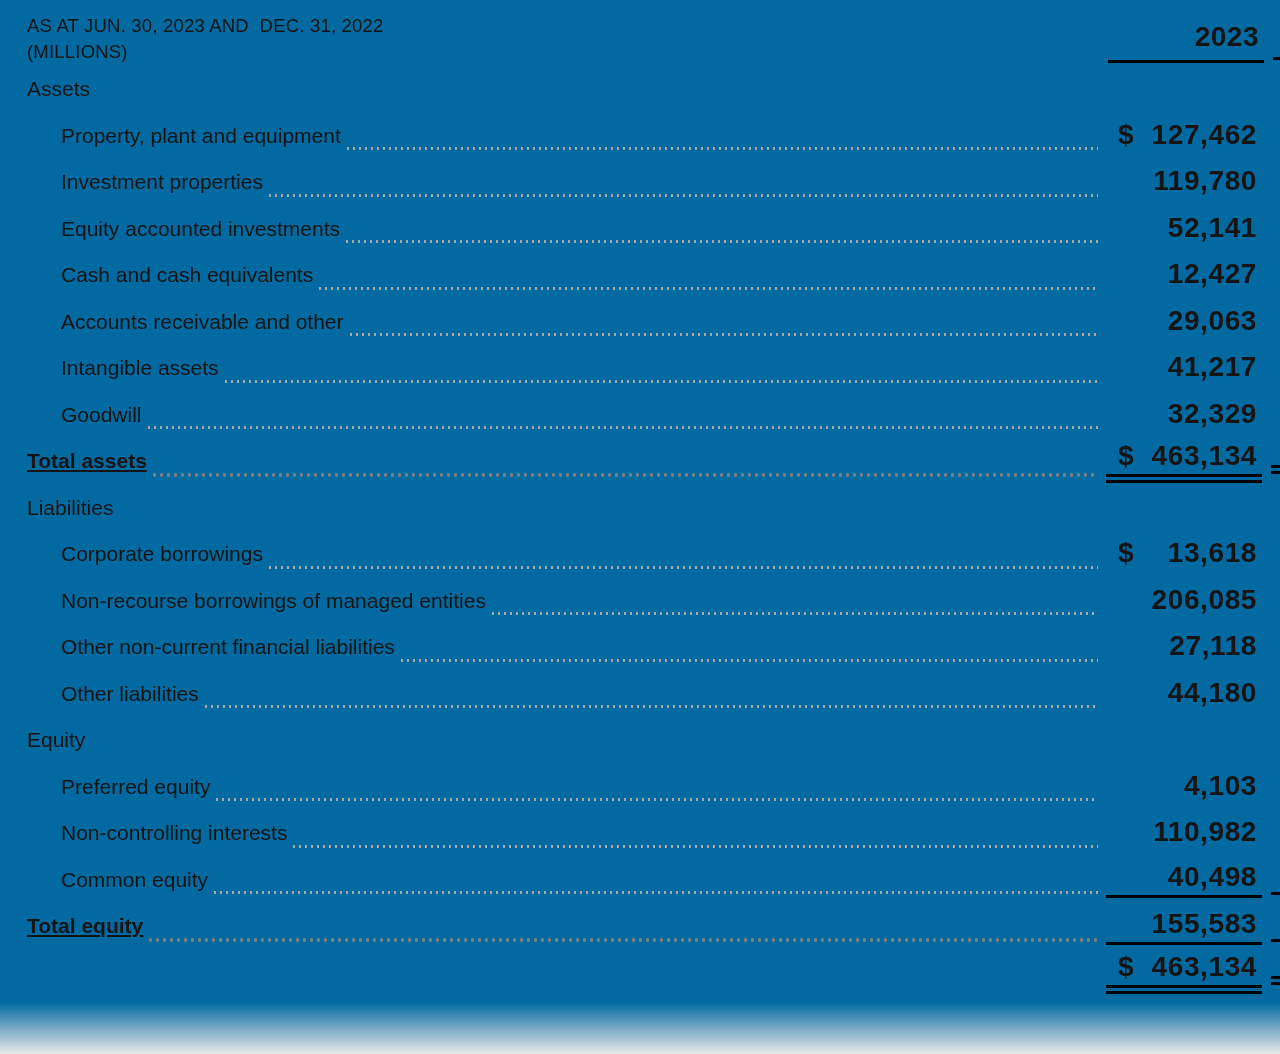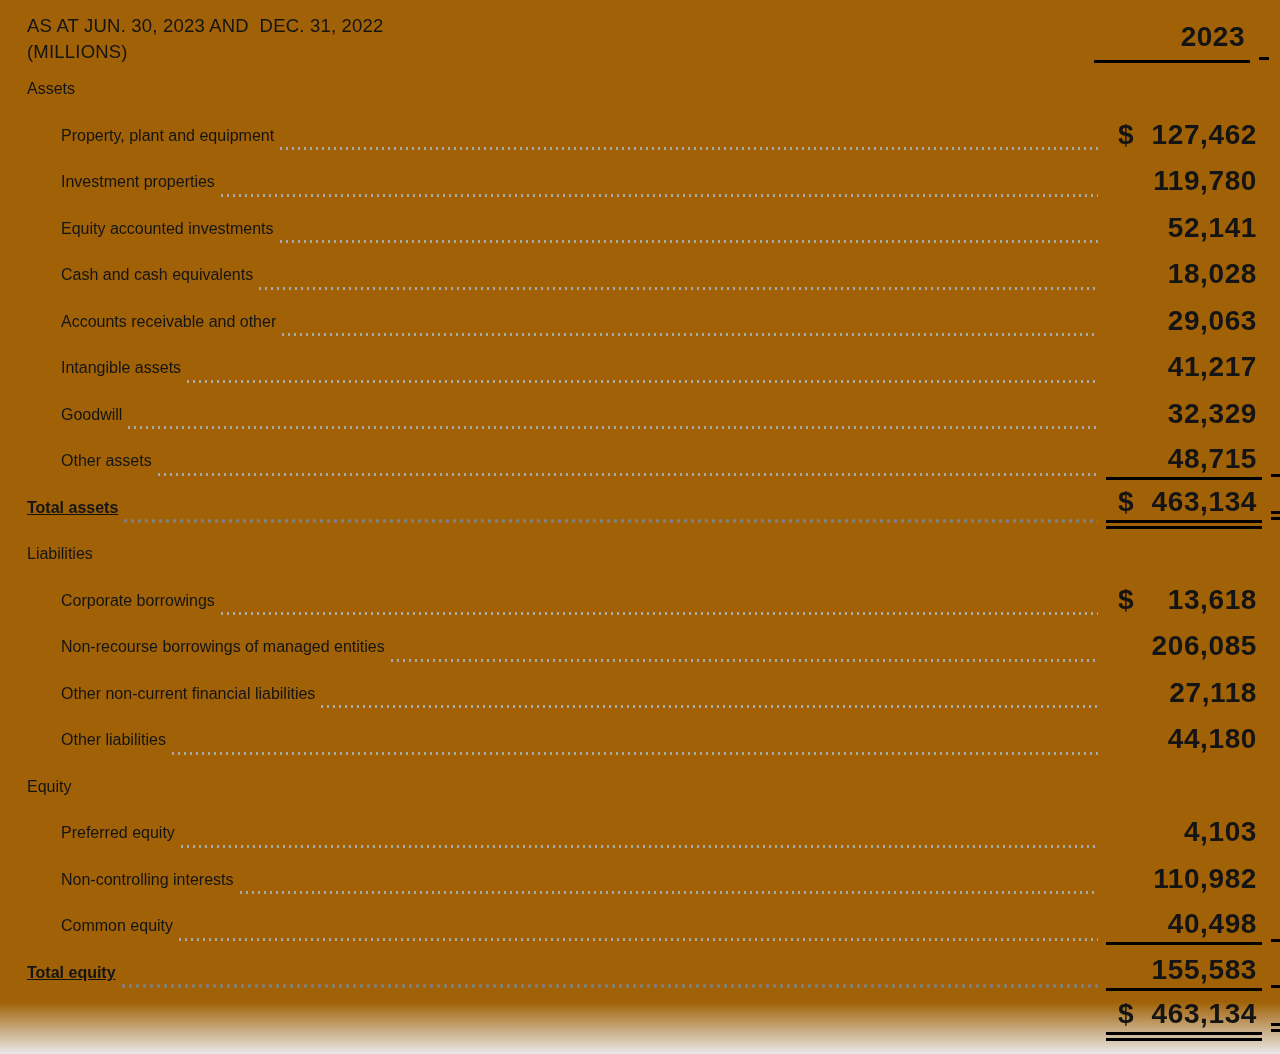--- a/index.html
+++ b/index.html
@@ -1,21 +1,21 @@
 <!DOCTYPE html>
 <html><head>
 <meta charset="utf-8">
 <style>
   html,body{margin:0;padding:0;background:#ffffff;}
   #page{
     position:relative;
     width:1280px;
     height:1054px;
     overflow:hidden;
-    background:#a16207;
+    background:#0369a1;
     font-family:"Liberation Sans","DejaVu Sans",sans-serif;
     color:#141414;
   }
   .bottom-fade{
     position:absolute;
     left:0; right:0; bottom:0;
     height:52px;
     background:linear-gradient(to bottom, rgba(233,233,233,0) 0%, #e9e9e9 100%);
     z-index:0;
   }
@@ -23,21 +23,21 @@
     position:absolute;
     top:13px; left:27px;
     font-size:18.5px;
     line-height:26px;
     letter-spacing:0.2px;
     z-index:2;
   }
   .report-header .line1{white-space:pre;}
   .year-head{
     position:absolute;
-    top:20px; right:30px;
+    top:20px; right:16px;
     width:156px;
     text-align:right;
     font-size:28px;
     font-weight:700;
     line-height:34px;
     padding-bottom:6px;
     border-bottom:3px solid #000;
     z-index:2;
   }
   .year-head .yr{padding-right:5px; letter-spacing:0.5px;}
@@ -45,21 +45,21 @@
     position:absolute;
     top:66px; left:27px; right:18px;
     z-index:1;
   }
   .row{
     display:flex;
     align-items:center;
     height:46.5px;
   }
   .label{
-    font-size:16px;
+    font-size:21px;
     line-height:32px;
     white-space:nowrap;
     flex:0 0 auto;
   }
   .row.item .label{margin-left:34px;}
   .row.total .label{font-weight:700;text-decoration:underline;}
   .leader{
     flex:1 1 auto;
     align-self:flex-end;
     height:5px;
@@ -146,21 +146,21 @@
         <span class="label">Equity accounted investments</span>
         <span class="leader"></span>
         <span class="vcell">
           <span class="num">52,141</span>
         </span>
       </div>
       <div class="row item">
         <span class="label">Cash and cash equivalents</span>
         <span class="leader"></span>
         <span class="vcell">
-          <span class="num">18,028</span>
+          <span class="num">12,427</span>
         </span>
       </div>
       <div class="row item">
         <span class="label">Accounts receivable and other</span>
         <span class="leader"></span>
         <span class="vcell">
           <span class="num">29,063</span>
         </span>
       </div>
       <div class="row item">
@@ -168,28 +168,20 @@
         <span class="leader"></span>
         <span class="vcell">
           <span class="num">41,217</span>
         </span>
       </div>
       <div class="row item">
         <span class="label">Goodwill</span>
         <span class="leader"></span>
         <span class="vcell">
           <span class="num">32,329</span>
-        </span>
-      </div>
-      <div class="row item">
-        <span class="label">Other assets</span>
-        <span class="leader"></span>
-        <span class="vcell rule-single">
-          <span class="num">48,715</span>
-          <span class="frag f1"></span>
         </span>
       </div>
       <div class="row total">
         <span class="label">Total assets</span>
         <span class="leader"></span>
         <span class="vcell rule-double">
           <span class="cur">$</span>
           <span class="num">463,134</span>
           <span class="frag f1"></span>
           <span class="frag f2"></span>

